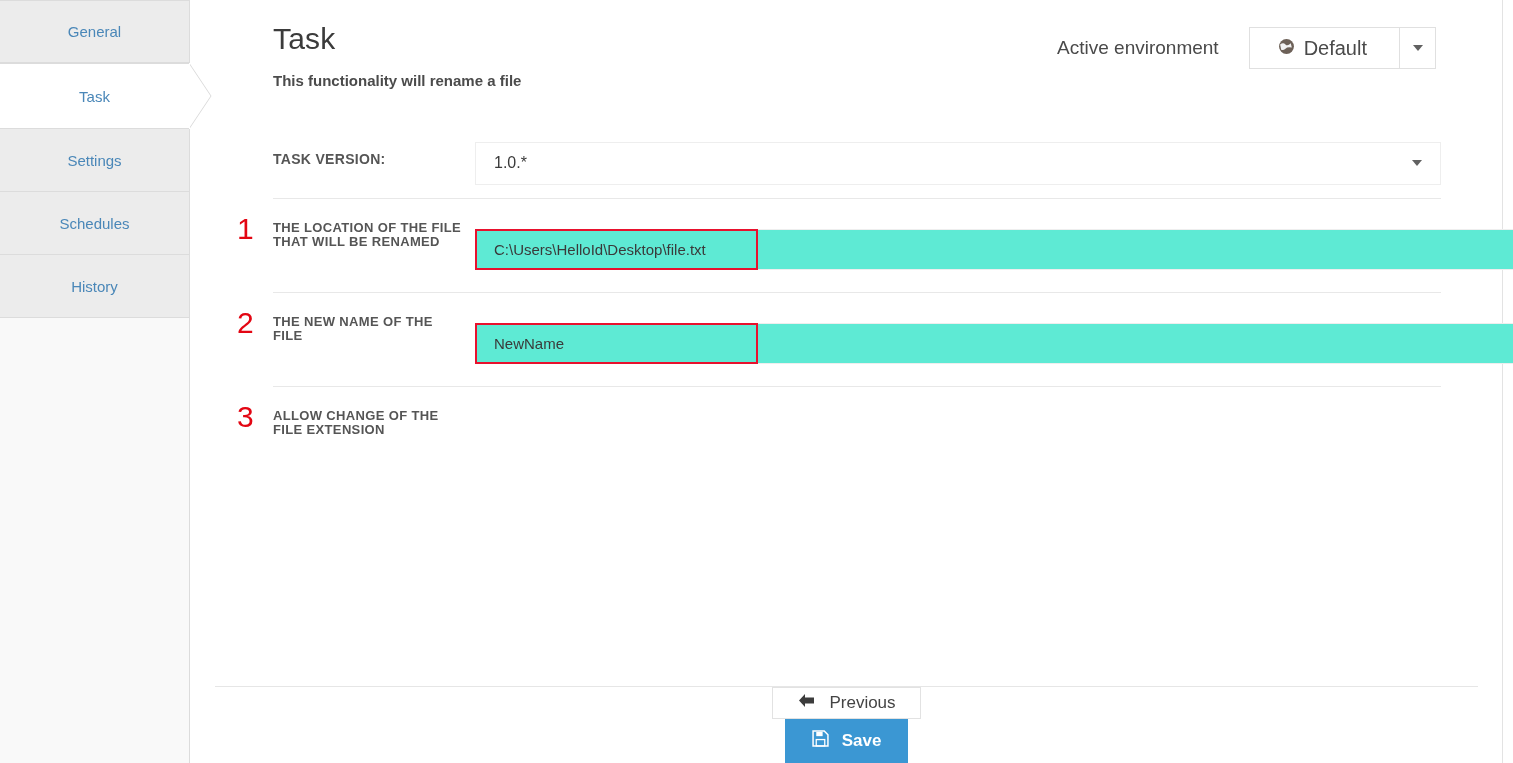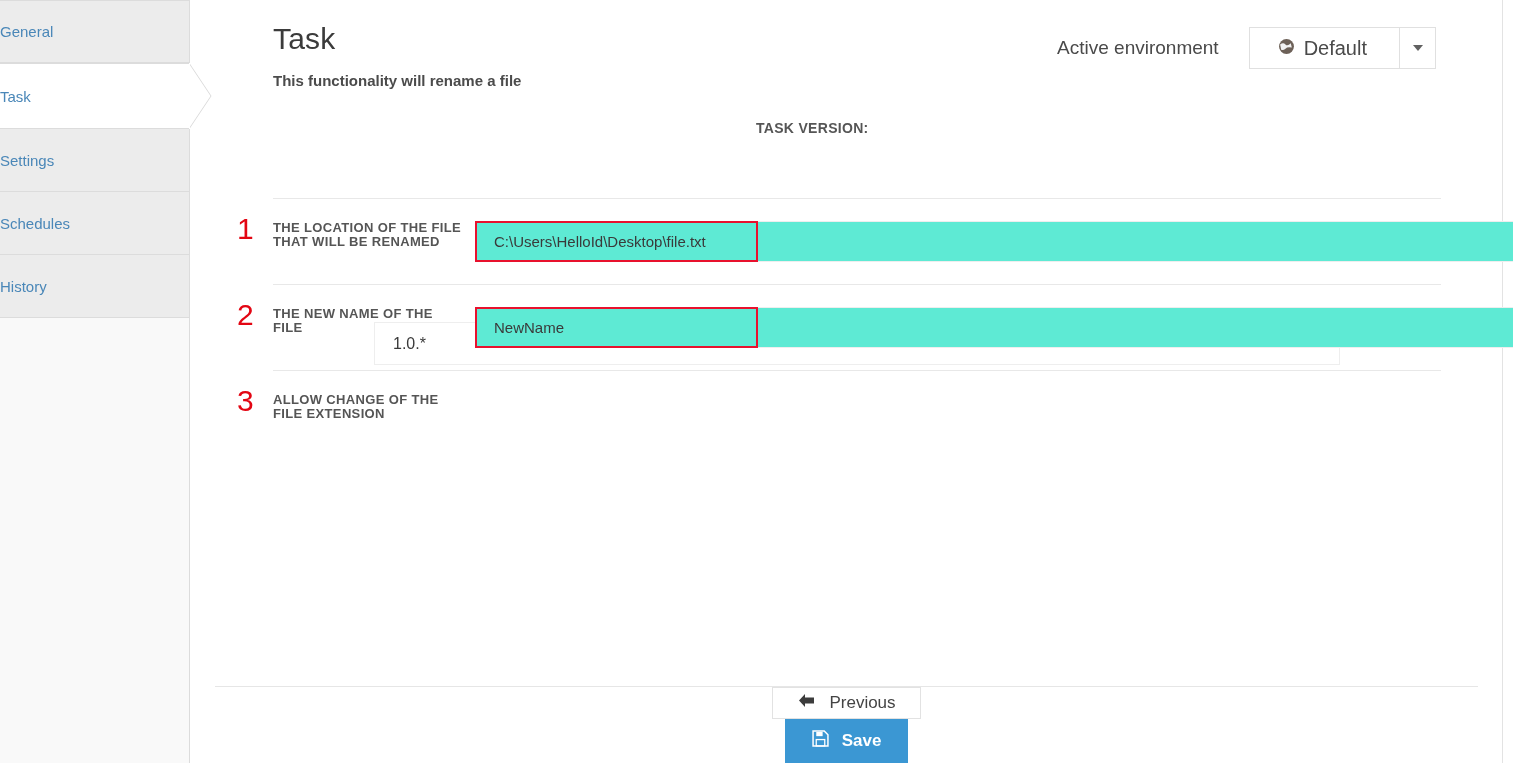--- a/index.html
+++ b/index.html
@@ -23,21 +23,21 @@
     background: #f9f9f9;
     border-right: 1px solid #dcdcdc;
   }
   .nav-item {
     position: relative;
     height: 63px;
     background: #ececec;
     border-bottom: 1px solid #dcdcdc;
     display: flex;
     align-items: center;
-    justify-content: flex-start;
+    justify-content: center;
     color: #4a87b8;
     font-size: 15px;
     cursor: pointer;
     user-select: none;
   }
   .nav-item:first-child { border-top: 1px solid #dcdcdc; }
   .nav-item.active {
     background: #ffffff;
     border-top: 1px solid #dcdcdc;
     border-bottom: 1px solid #dcdcdc;
@@ -139,21 +139,21 @@
     position: absolute;
     left: 83px; top: 120px;
     width: 1168px;
   }
   .row {
     display: flex;
     align-items: flex-start;
     position: relative;
     padding: 0;
   }
-  .row-version { height: 78px; align-items: center; flex-direction: column; }
+  .row-version { height: 78px; align-items: center; }
   .row-sep { border-top: 1px solid #e8e8e8; }
 
   .lbl-col {
     width: 202px;
     flex: 0 0 202px;
     position: relative;
     padding-right: 14px;
   }
   .field-label {
     font-size: 13px;
@@ -171,21 +171,21 @@
   .num-badge {
     position: absolute;
     left: -36px;
     top: -8px;
     font-size: 30px;
     color: #e30613;
     font-weight: 400;
     line-height: 32px;
   }
 
-  .inp-col { flex: 1 1 auto; position: relative; }
+  .inp-col { flex: 1 1 auto; position: relative; margin-top: 8px; }
   .txt-input {
     width: 1113px;
     height: 41px;
     border: 1px solid #eeeeee;
     background: #5eead4;
     font-family: Liberation Sans, sans-serif;
     font-size: 15px;
     color: #3a3a3a;
     padding: 0 18px;
     outline: none;

